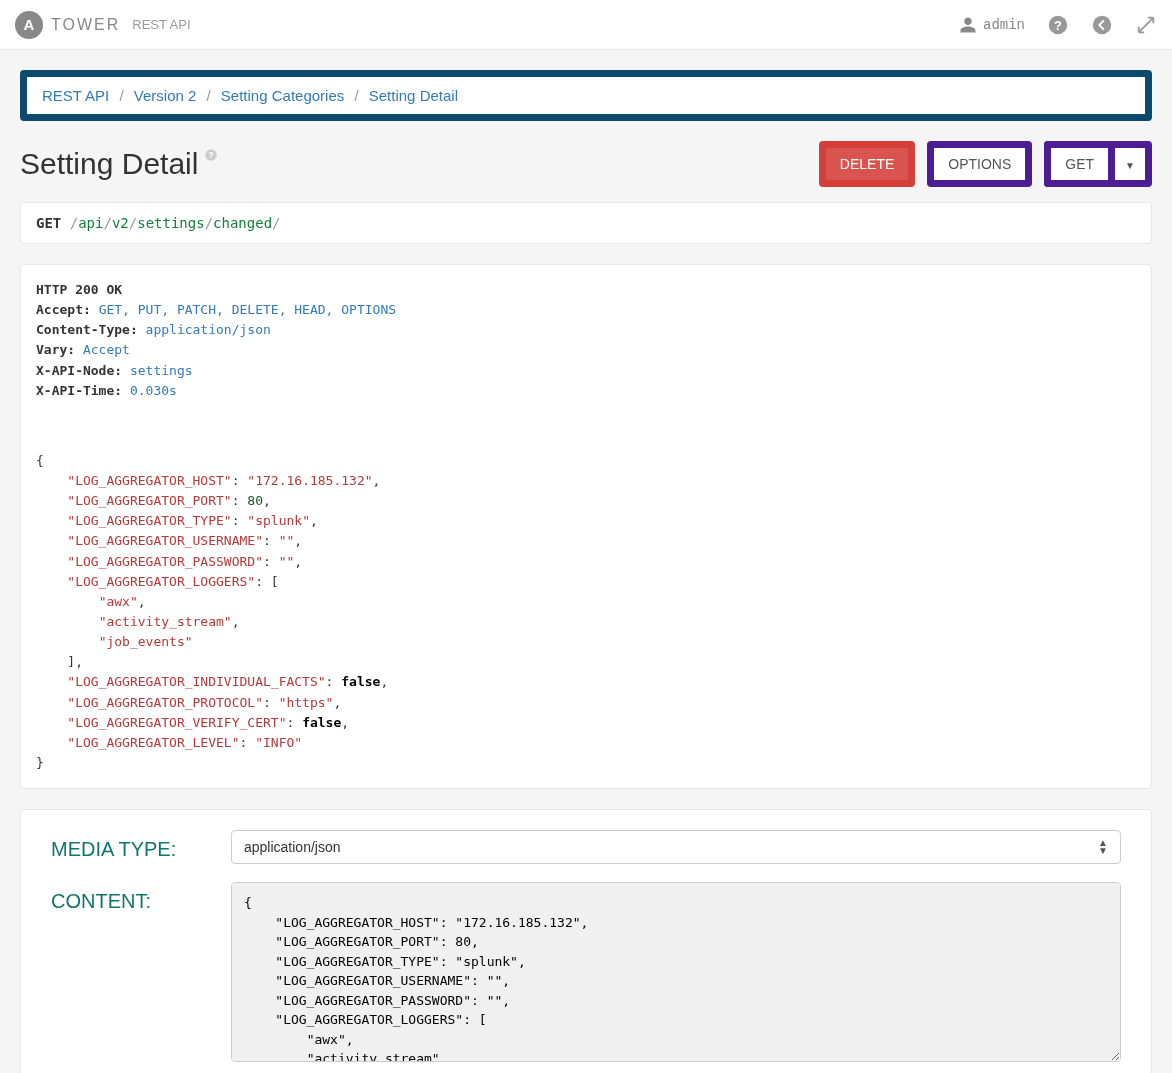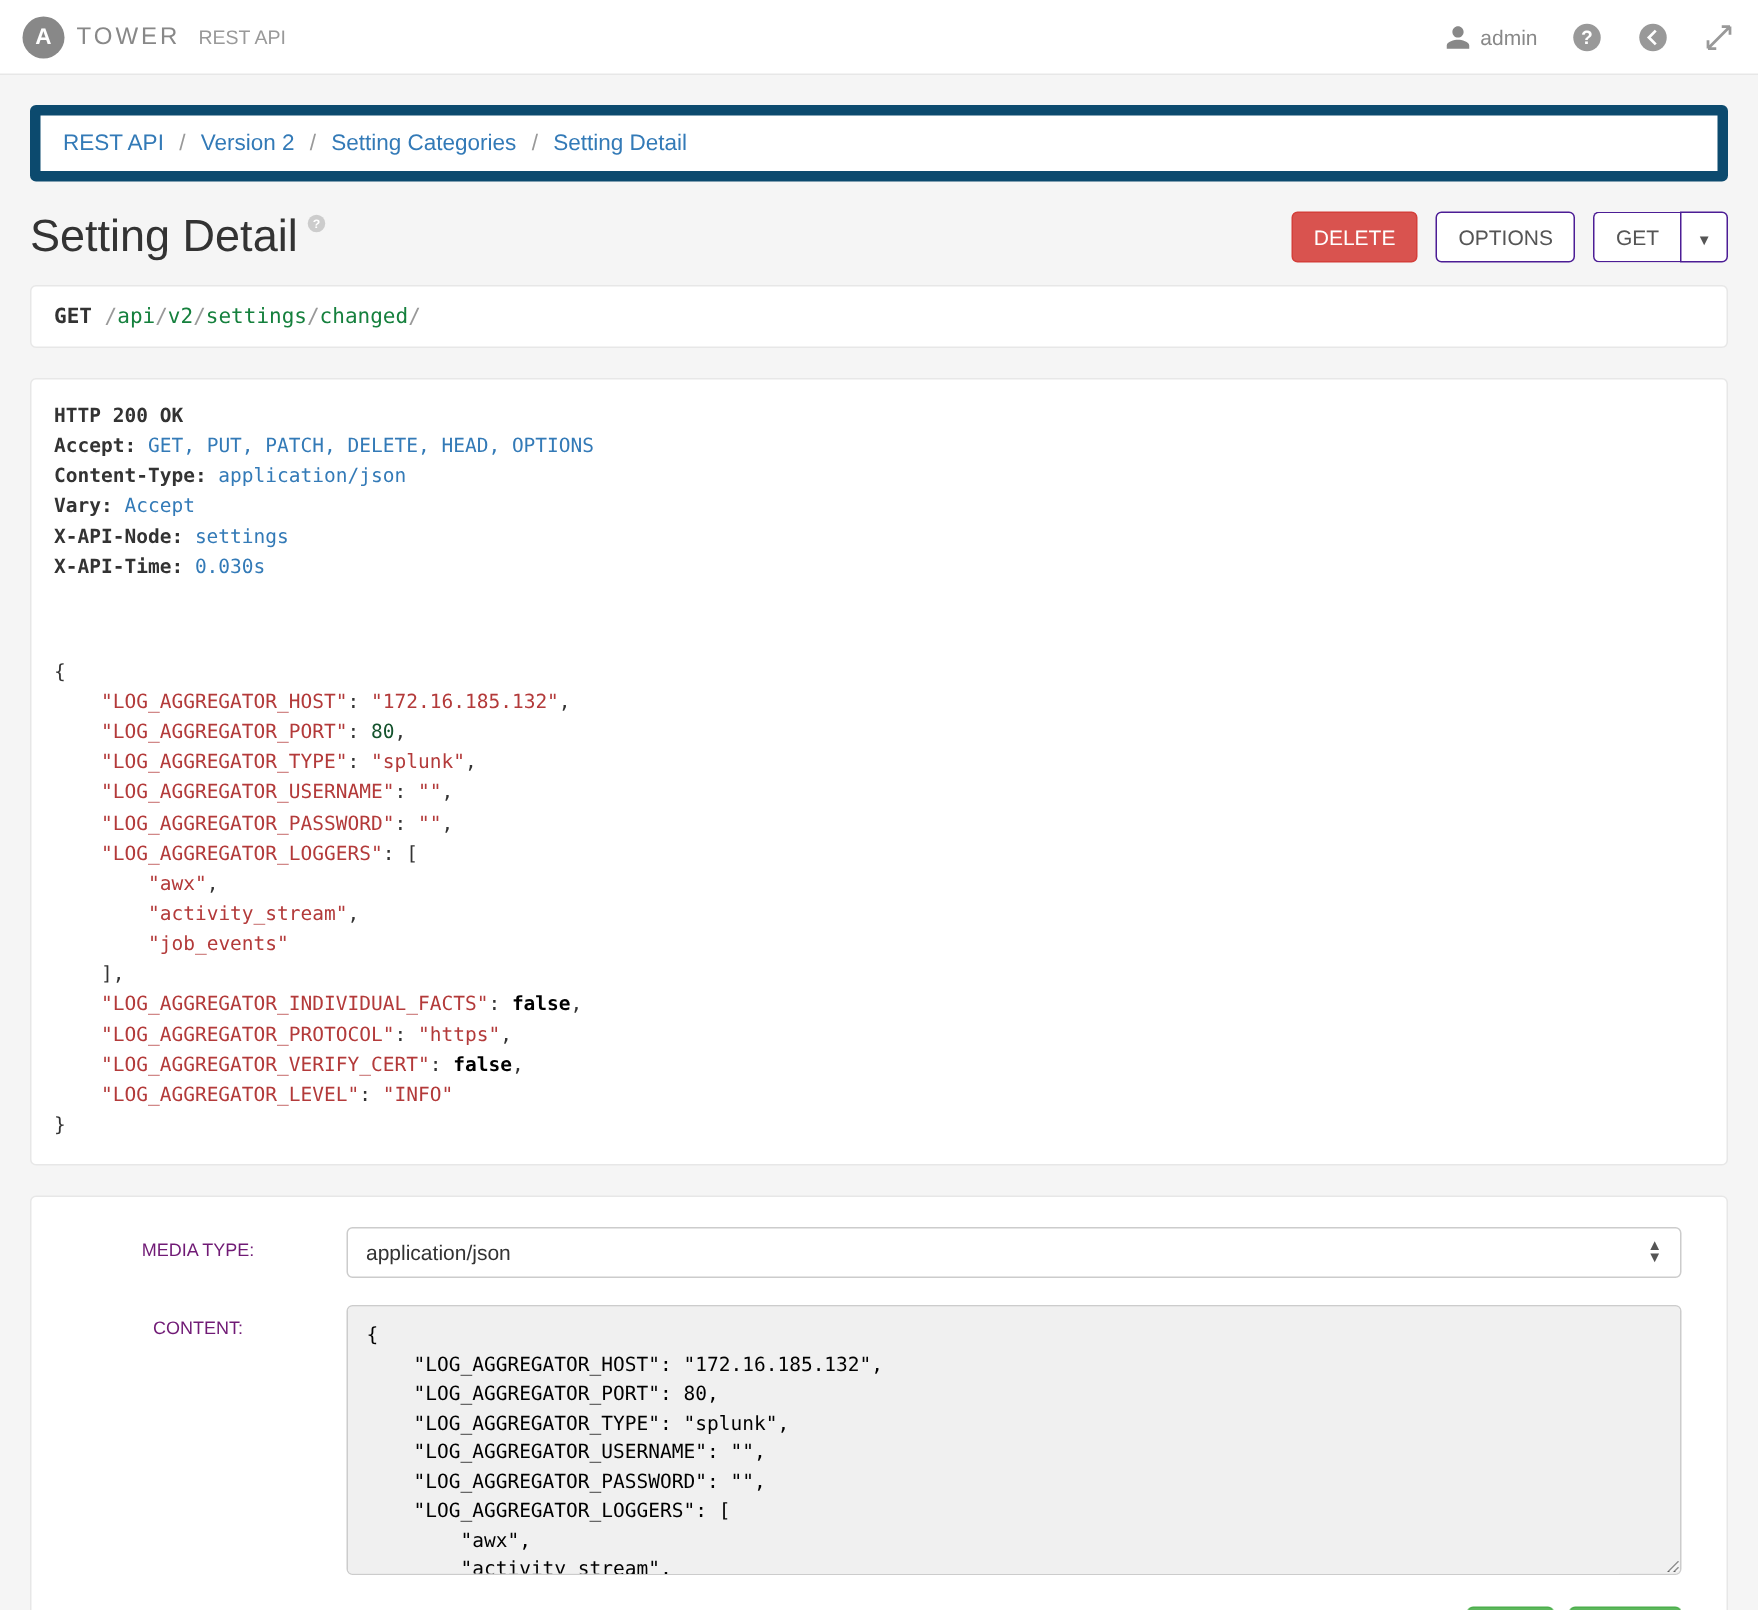--- a/index.html
+++ b/index.html
@@ -21,36 +21,36 @@
 }
 .header-left { display: flex; align-items: center; gap: 8px; }
 .logo-circle {
   width: 28px; height: 28px; border-radius: 50%;
   background: #888; color: #fff; display: flex; align-items: center; justify-content: center;
   font-weight: bold; font-size: 15px;
 }
 .brand { color: #888; font-size: 16px; letter-spacing: 2px; font-weight: 400; }
 .brand-sub { color: #999; font-size: 13px; margin-left: 4px; }
 .header-right { display: flex; align-items: center; gap: 22px; color: #888; }
-.user-block { display: flex; align-items: center; gap: 6px; }
+.user-block { display: flex; align-items: center; gap: 6px; font-family: Liberation Mono, monospace; }
 .icon-user { width: 18px; height: 18px; }
 .hdr-icon { width: 22px; height: 22px; color: #999; cursor: pointer; }
 .container { padding: 20px; }
 .breadcrumb {
   background: #fff; border: 7px solid #0c4a6e; border-radius: 4px;
   padding: 10px 15px; margin-bottom: 20px; font-size: 15px;
 }
 .breadcrumb a { color: #337ab7; text-decoration: none; }
 .breadcrumb .sep { color: #999; margin: 0 6px; }
 .title-row { display: flex; justify-content: space-between; align-items: center; margin-bottom: 15px; }
 .title-row h1 { font-size: 30px; font-weight: 500; color: #333; display: flex; align-items: center; gap: 6px; }
 .title-help { font-size: 14px; color: #bbb; position: relative; top: -8px; }
 .btn-group { display: flex; gap: 12px; align-items: stretch; }
 .btn {
-  padding: 8px 14px; border: 1px solid #4c1d95; border-radius: 4px;
+  padding: 8px 14px; border: 7px solid #4c1d95; border-radius: 4px;
   background: #fff; font-size: 14px; cursor: pointer; color: #555; text-align: right;
 }
 .btn-danger { background: #d9534f; border-color: #d43f3a; color: #fff; }
 .btn-split { display: flex; }
 .btn-split .btn:first-child { border-radius: 4px 0 0 4px; border-right: none; }
 .btn-split .btn:last-child { border-radius: 0 4px 4px 0; padding: 8px 10px; }
 .caret-down { font-size: 10px; }
 .card {
   background: #fff; border: 1px solid #e7e7e7; border-radius: 4px;
   margin-bottom: 20px; padding: 12px 15px;
@@ -68,21 +68,21 @@
   white-space: pre; color: #333;
 }
 .json .brace { color: #333; }
 .json .key { color: #b33a3a; }
 .json .str { color: #b33a3a; }
 .json .num { color: #14532d; }
 .json .bool { color: #000000; font-weight: bold; }
 .json .punc { color: #333; }
 .form-card { padding: 20px 30px; }
 .form-row { display: flex; align-items: flex-start; margin-bottom: 18px; }
-.form-label { width: 180px; text-align: center; padding-right: 18px; color: #701a75; font-size: 12px; padding-top: 8px; }
+.form-label { width: 180px; text-align: left; padding-right: 18px; color: #0f766e; font-size: 20px; padding-top: 8px; }
 .form-control { flex: 1; }
 .select-wrap {
   border: 1px solid #ccc; border-radius: 4px; padding: 8px 12px;
   display: flex; justify-content: space-between; align-items: center;
   background: #fff; font-size: 14px; cursor: pointer;
 }
 .select-arrows { font-size: 10px; line-height: 8px; color: #555; display: flex; flex-direction: column; }
 textarea.content-area {
   width: 100%; height: 180px; border: 1px solid #ccc; border-radius: 4px;
   padding: 10px 12px; font-family: Menlo, Consolas, monospace; font-size: 13px;

